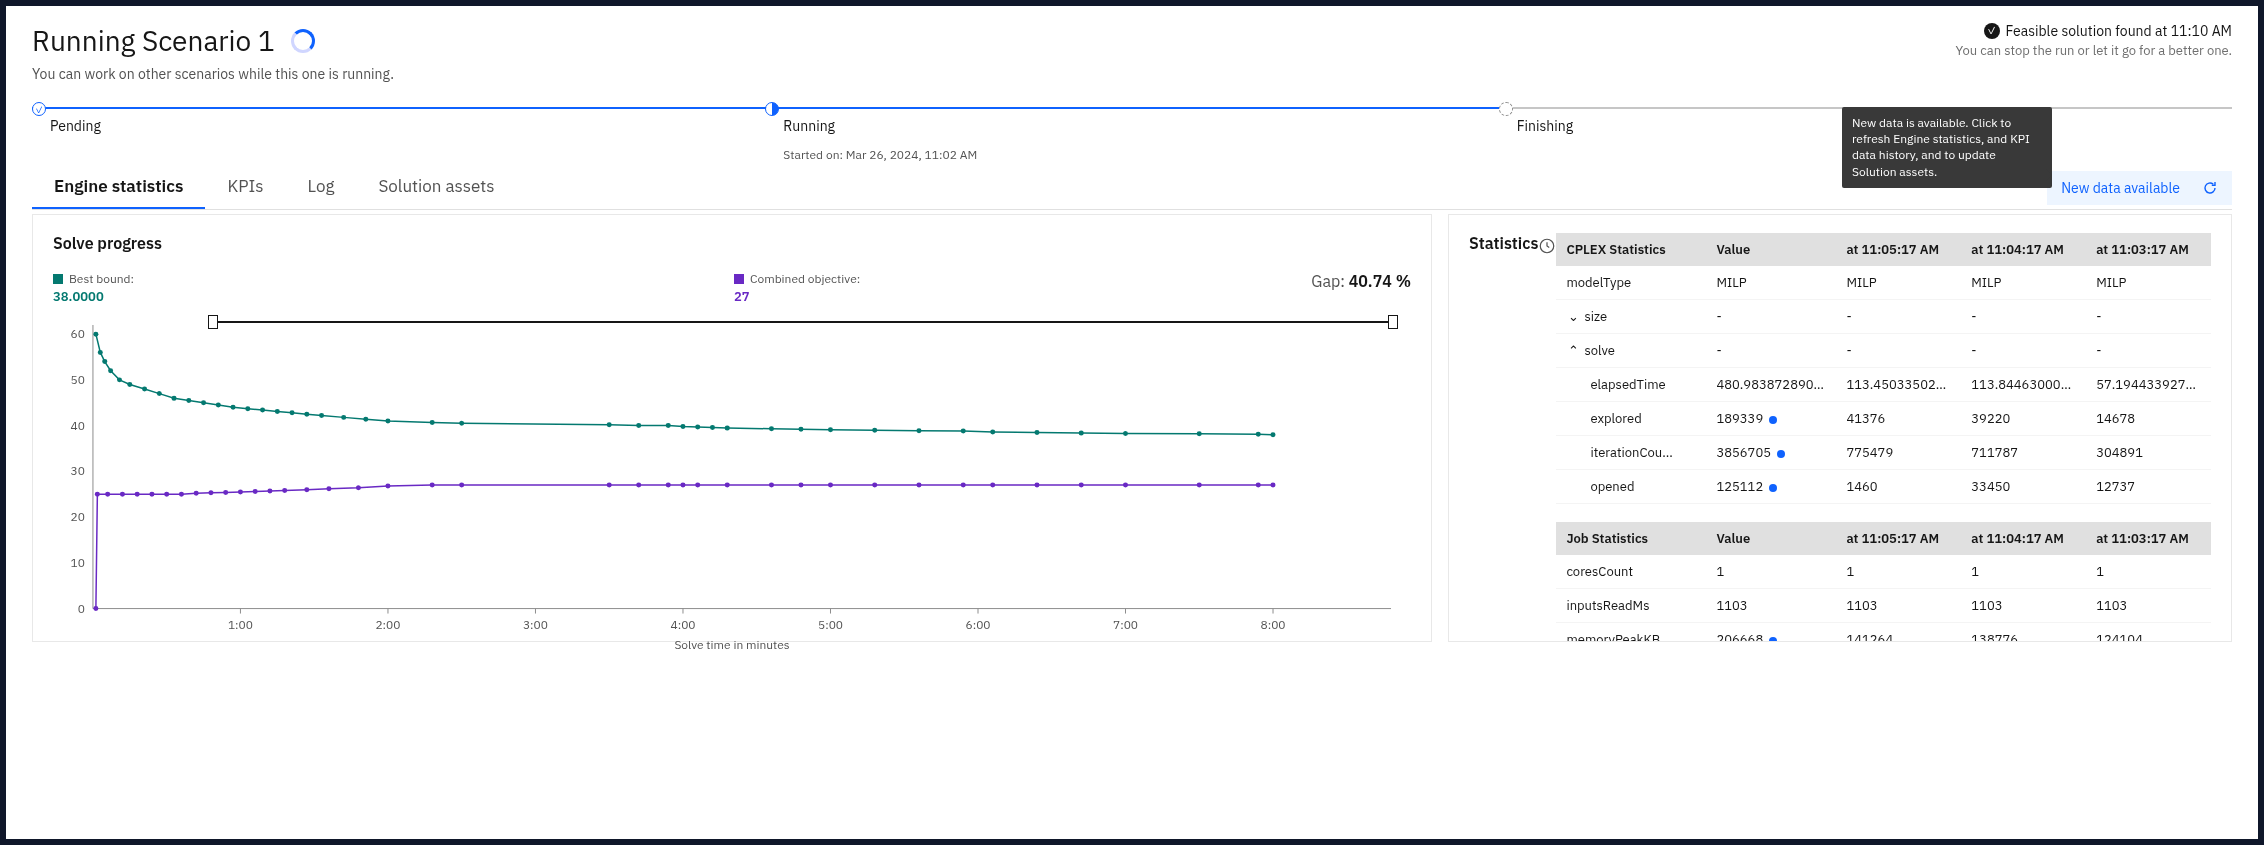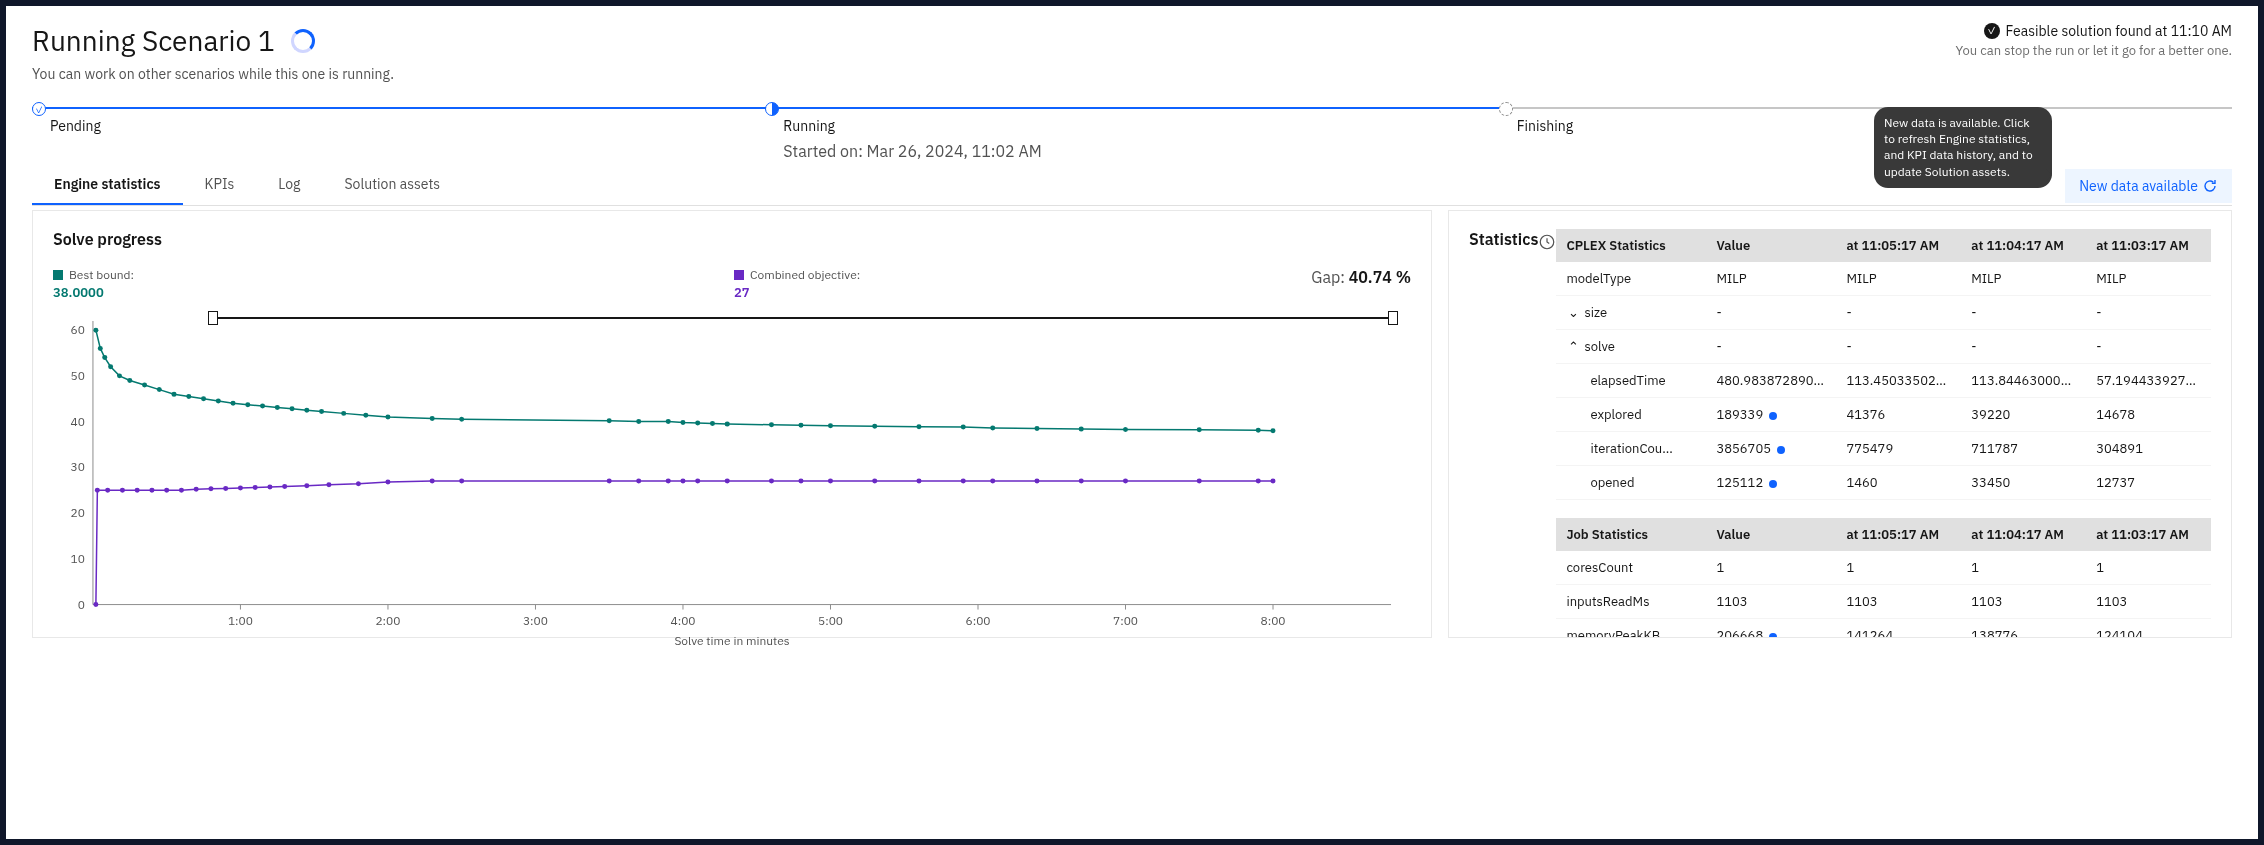--- a/index.html
+++ b/index.html
@@ -19,34 +19,34 @@
   .check-circle:after { content:"✓"; color:#fff; font-size:10px; line-height:1; }
   .hdr-right .line2 { font-size: 13px; color:#6f6f6f; margin-top:2px; }
 
   
   .stepper { position: relative; margin-top: 24px; height: 44px; display: flex; }
   .stepper .step { flex:1; position:relative; padding-top:10px; }
   .stepper .step:before { content:""; position:absolute; top:0; left:0; right:0; height:2px; background:#0f62fe; }
   .stepper .step.future:before { background:#c6c6c6; }
   .stepper .step .dot { position:absolute; top:-5px; left:0; width:12px; height:12px; }
   .step .label { font-size: 14px; padding-left: 18px; }
-  .step .subl { font-size: 16px; color:#525252; padding-left:18px; margin-top:6px;}
+  .step .subl { font-size: 12px; color:#525252; padding-left:18px; margin-top:12px;}
   .dot-check { width:14px; height:14px; border:1.5px solid #0f62fe; border-radius:50%; display:flex; align-items:center; justify-content:center; background:#fff; }
   .dot-check:after { content:"✓"; color:#0f62fe; font-size:9px; }
   .dot-half { width:14px; height:14px; border-radius:50%; background: conic-gradient(#0f62fe 0 50%, #fff 50% 100%); border:1.5px solid #0f62fe; }
   .dot-dash { width:14px; height:14px; border-radius:50%; border:1.5px dashed #8d8d8d; background:#fff; }
 
   
   .tabs { display:flex; align-items:center; margin-top: 14px; border-bottom: 1px solid #e0e0e0; position:relative;}
-  .tabs .tab { padding: 10px 22px; font-size:14px; color:#525252; cursor:pointer; border-bottom: 2px solid transparent; }
+  .tabs .tab { padding: 10px 22px; font-size:17px; color:#525252; cursor:pointer; border-bottom: 2px solid transparent; }
   .tabs .tab.active { color:#161616; font-weight:600; border-bottom-color:#0f62fe; }
   .tabs .spacer { flex:1; }
-  .refresh-pill { display:flex; align-items:center; gap:4px; background:#edf5ff; color:#0f62fe; font-size:14px; padding:8px 14px; cursor:pointer; margin-bottom:-1px;}
+  .refresh-pill { display:flex; align-items:center; gap:22px; background:#edf5ff; color:#0f62fe; font-size:14px; padding:8px 14px; cursor:pointer; margin-bottom:-1px;}
   .refresh-icon { width:16px; height:16px; }
-  .tooltip { position:absolute; right: 180px; top: -58px; width: 178px; background:#393939; color:#fff; font-size:12px; line-height:1.35; padding:8px 10px; border-radius:14px; }
+  .tooltip { position:absolute; right: 180px; top: -58px; width: 210px; background:#393939; color:#fff; font-size:12px; line-height:1.35; padding:8px 10px; border-radius:2px; }
   .tooltip:after { content:""; position:absolute; right:-6px; top:62px; border:6px solid transparent; border-left-color:#393939; }
 
   
   .content { display:flex; gap:16px; margin-top:4px; height: 428px;}
   .panel { background:#fff; border:1px solid #e8e8e8; padding:18px 20px; }
   .panel.left { flex: 0 0 1400px; display:flex; flex-direction:column; }
   .panel.right { flex: 1; display:flex; flex-direction:row; overflow:hidden;}
   .panel h3 { font-size:16px; font-weight:600; margin-bottom: 10px;}
 
   

